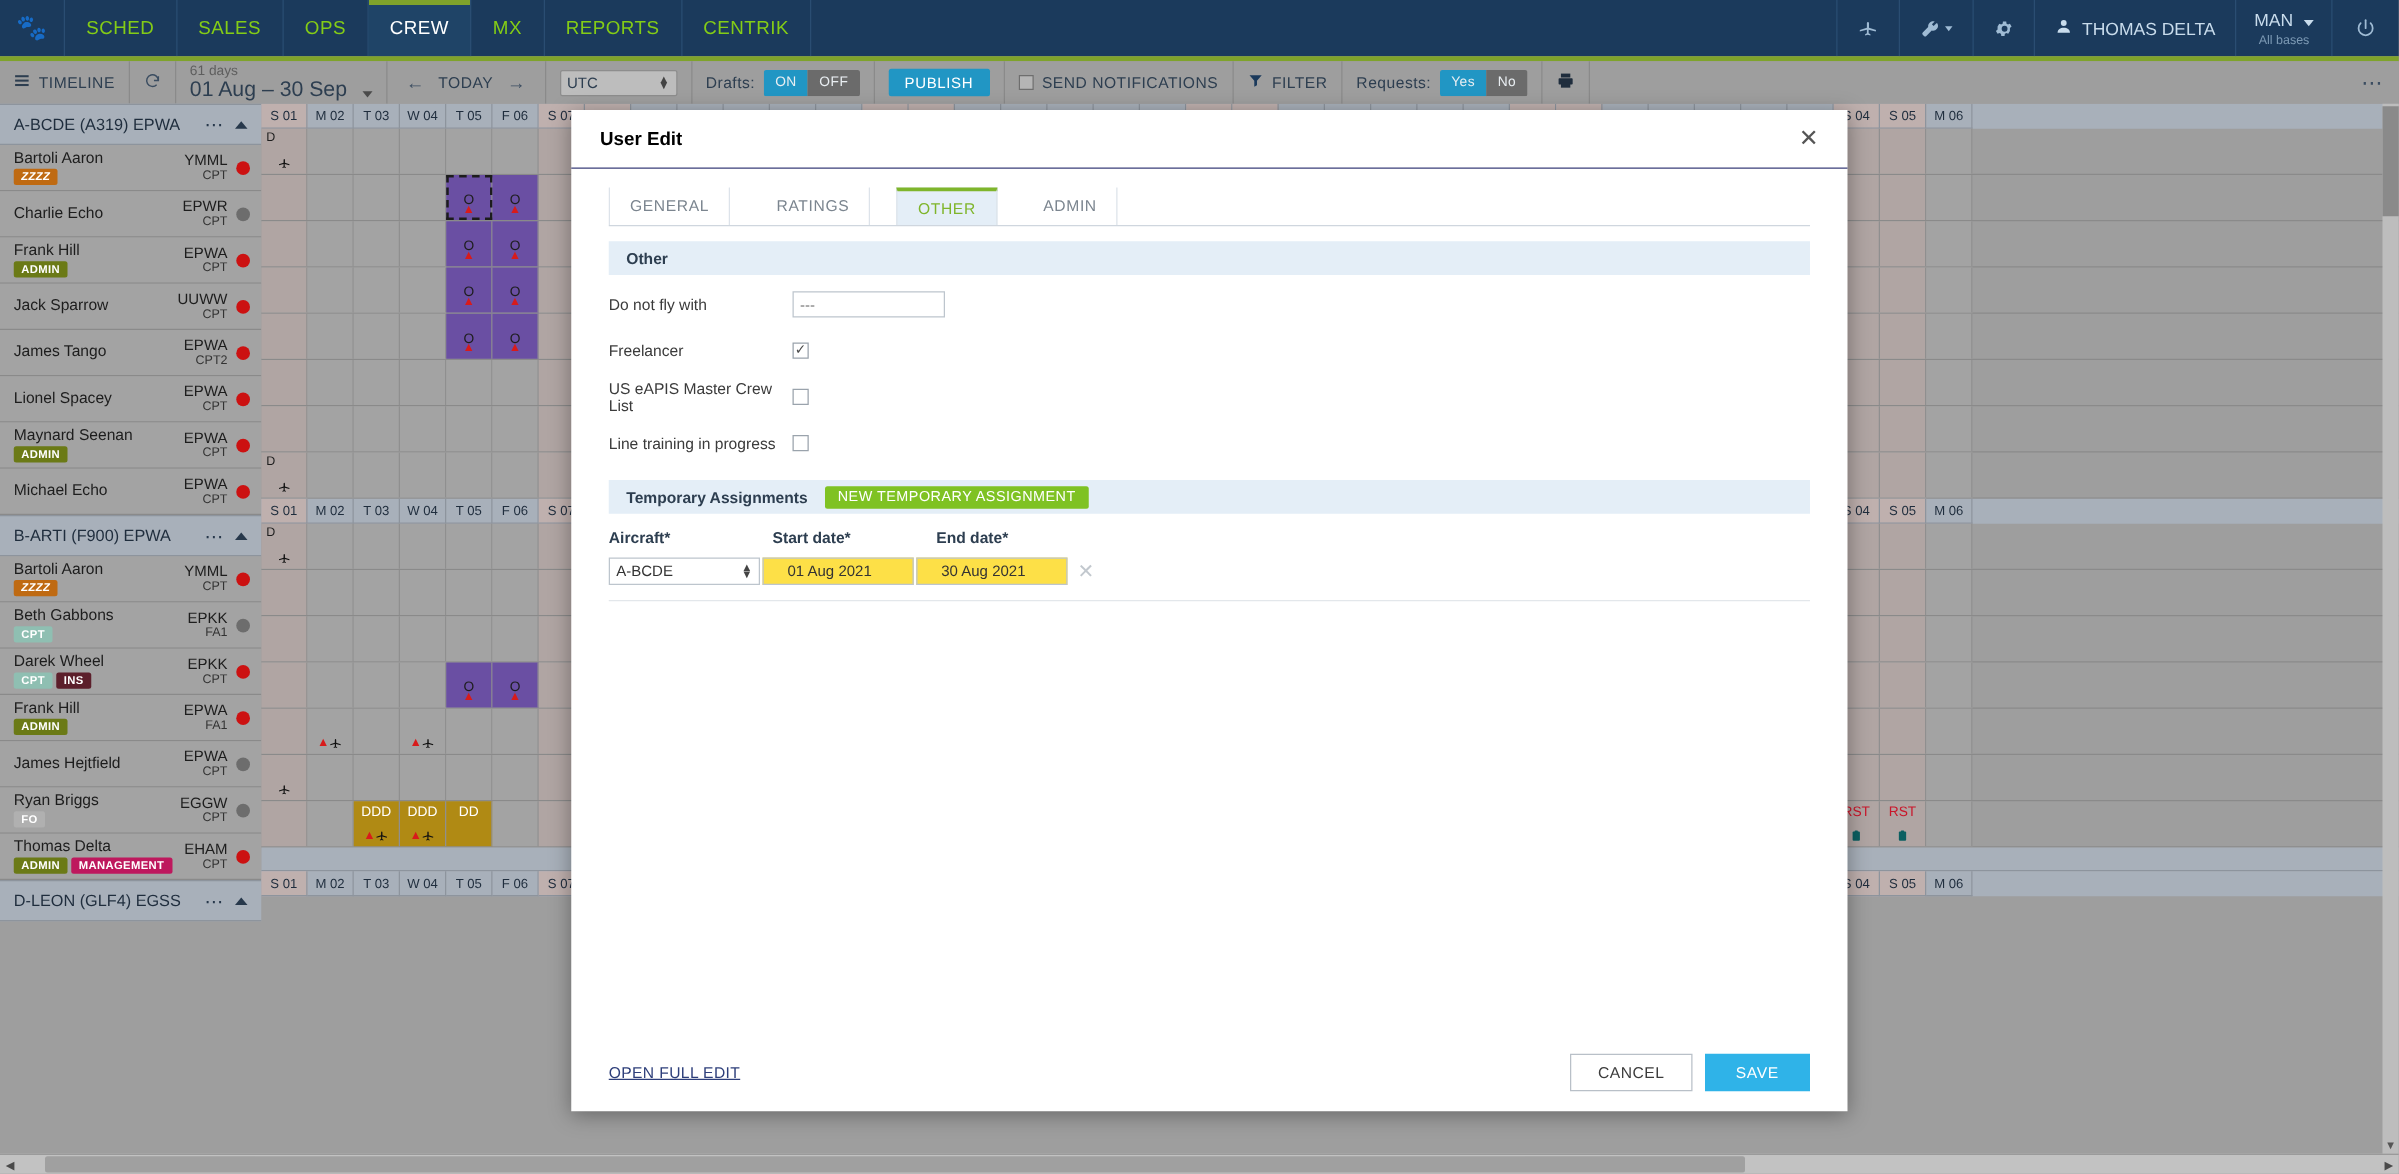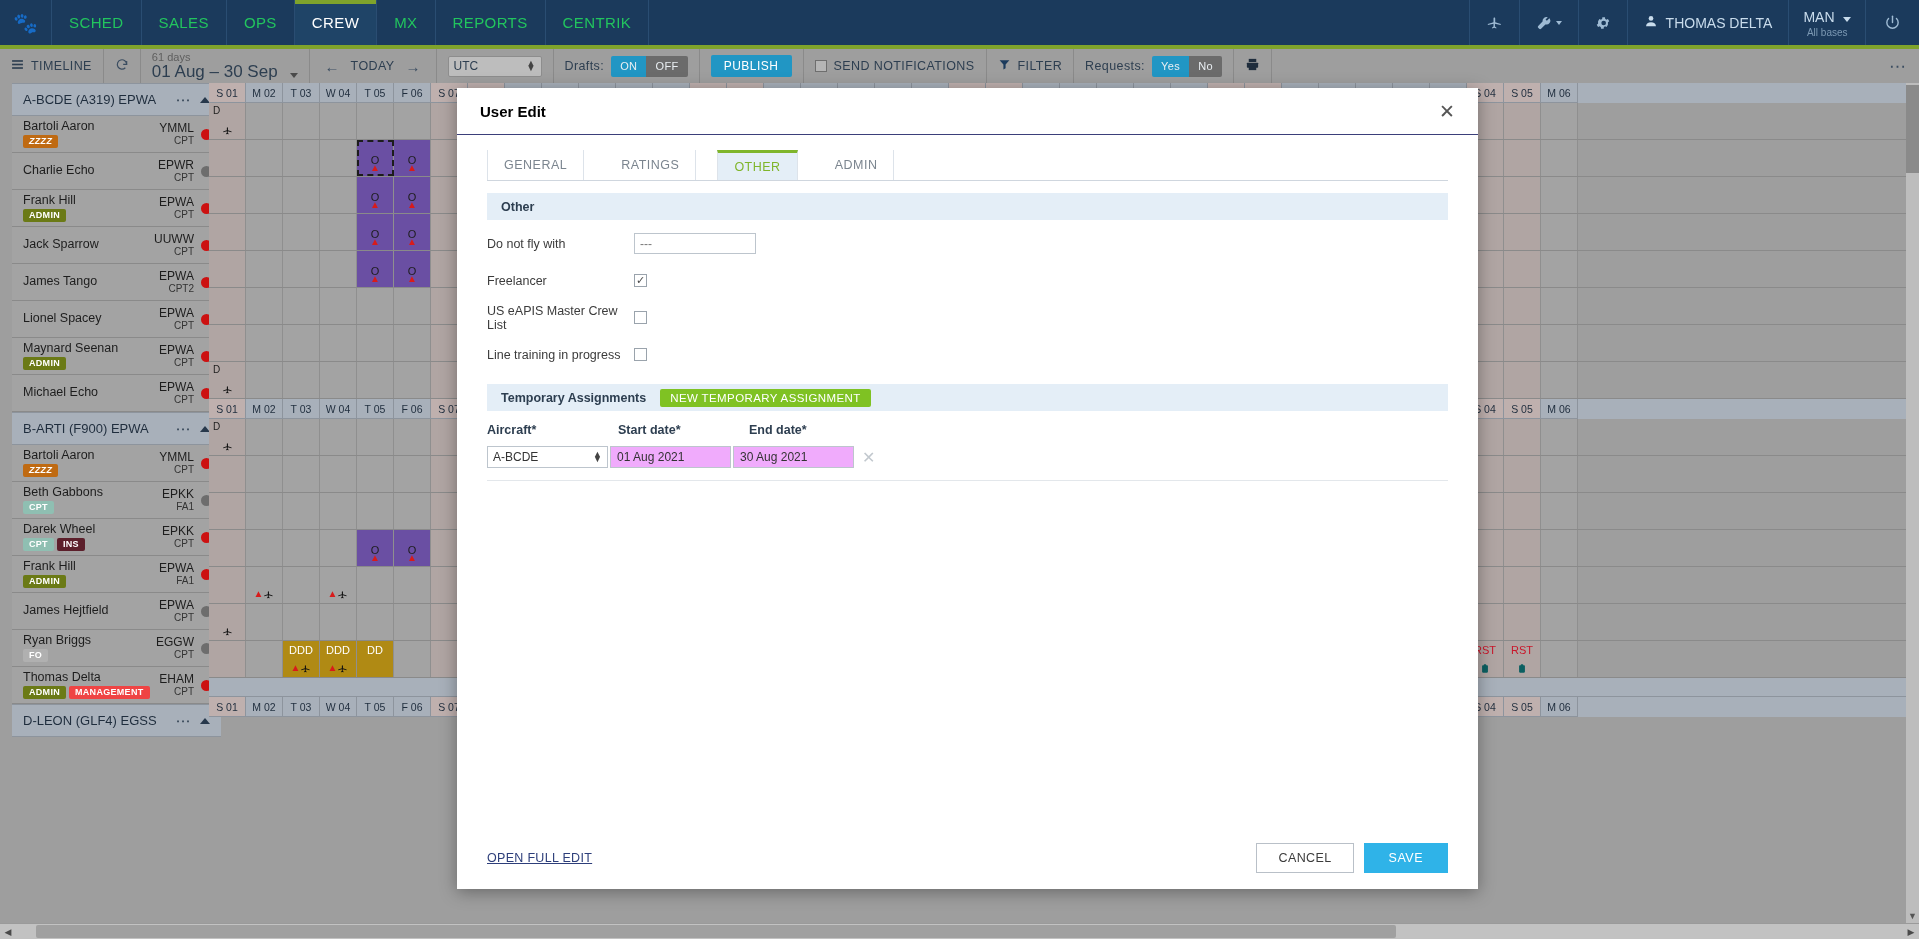--- a/index.html
+++ b/index.html
@@ -17,21 +17,21 @@
     position: absolute; top: 0; left: 0; width: 1919px; height: 45px;
     background: #1b3a5c; display: flex; align-items: stretch;
   }
   .nav-logo {
     width: 52px; display: flex; align-items: center; justify-content: center;
     border-right: 1px solid #2a4d72;
   }
   .paw { font-size: 20px; color: #8aa9c4; line-height: 1; }
   .nav-item {
     display: flex; align-items: center; padding: 0 17px;
-    color: #22c55e; font-size: 15px; letter-spacing: .4px;
+    color: #84cc16; font-size: 15px; letter-spacing: .4px;
     border-right: 1px solid #2a4d72; position: relative;
     cursor: pointer; white-space: nowrap;
   }
   .nav-item.active {
     color: #ffffff; background: #1f4467;
     box-shadow: inset 0 4px 0 0 #7fa32b;
   }
   .nav-spacer { flex: 1; border-right: 1px solid #2a4d72; }
   .nav-icon-btn {
     display: flex; align-items: center; justify-content: center;
@@ -101,21 +101,21 @@
     display: inline-block;
   }
   .req-yes { background: #2196c4; }
   .req-no { background: #6b6b6b; }
   .dots-v { letter-spacing: 2px; font-size: 17px; color: #3b4d61; }
 
   
   #main { position: absolute; top: 83px; left: 0; width: 1919px; height: 856px; background: #9e9e9e; }
 
   
-  #sidebar { position: absolute; top: 0; left: 12px; width: 209px; height: 856px; }
+  #sidebar { position: absolute; top: 0; left: 0; width: 209px; height: 856px; }
   .grp-header {
     height: 33px; background: #a8b0ba; border-bottom: 1px solid #8d949d;
     border-top: 1px solid #8d949d;
     display: flex; align-items: center; padding: 0 11px; gap: 8px;
     font-size: 13px; color: #1f2d3d; cursor: pointer;
   }
   .grp-header .gname { flex: 1; }
   .grp-dots { letter-spacing: 1.5px; font-size: 15px; color: #27384b; }
   .chev-up {
     width: 0; height: 0; border-left: 5px solid transparent;
@@ -131,21 +131,21 @@
   .badges { display: flex; gap: 3px; }
   .badge {
     font-size: 9px; padding: 1px 6px; border-radius: 2px;
     color: #fff; letter-spacing: .3px; line-height: 1.25; font-weight: bold;
   }
   .b-zzzz { background: #bf6a12; font-style: italic; }
   .b-admin { background: #6b7a16; }
   .b-cpt { background: #8fbfb2; }
   .b-ins { background: #5c1f2b; }
   .b-fo { background: #b0b0b0; }
-  .b-mgmt { background: #ef4444; }
+  .b-mgmt { background: #be185d; }
   .crew-right { display: flex; align-items: center; gap: 7px; }
   .crew-codes { display: flex; flex-direction: column; align-items: flex-end; line-height: 1.1; }
   .crew-base { font-size: 12px; color: #1d1d1d; }
   .crew-pos { font-size: 10px; color: #333; }
   .dot { width: 11px; height: 11px; border-radius: 50%; }
   .dot-red { background: #cc1111; }
   .dot-grey { background: #6d6d6d; }
 
   
   #grid { position: absolute; top: 0; left: 209px; width: 1710px; height: 856px; overflow: hidden; }
@@ -251,22 +251,22 @@
   .ta-rowline {
     display: flex; align-items: center; gap: 2px; margin-top: 9px;
     padding-bottom: 12px; border-bottom: 1px solid #e3e7eb;
   }
   .ta-select {
     width: 121px; height: 22px; border: 1px solid #bdc5cd; background: #fff;
     display: flex; align-items: center; justify-content: space-between;
     padding: 0 5px; font-size: 12px; color: #333;
   }
   .ta-date {
-    width: 121px; height: 22px; border: 1px solid #bdc5cd; background: #f0abfc;
-    display: flex; align-items: center; padding: 0 6px; font-size: 12px; color: #333;
+    width: 121px; height: 22px; border: 1px solid #bdc5cd; background: #fde047;
+    display: flex; align-items: center; padding: 0 19px; font-size: 12px; color: #333;
   }
   .ta-x { font-size: 16px; color: #c2c8ce; cursor: pointer; padding: 0 6px; }
   .modal-foot {
     height: 62px; display: flex; align-items: center; padding: 0 30px; gap: 10px;
   }
   .open-full {
     flex: 1; font-size: 12.5px; color: #2d3e7a; text-decoration: underline;
     letter-spacing: .3px; cursor: pointer;
   }
   .btn-cancel {

